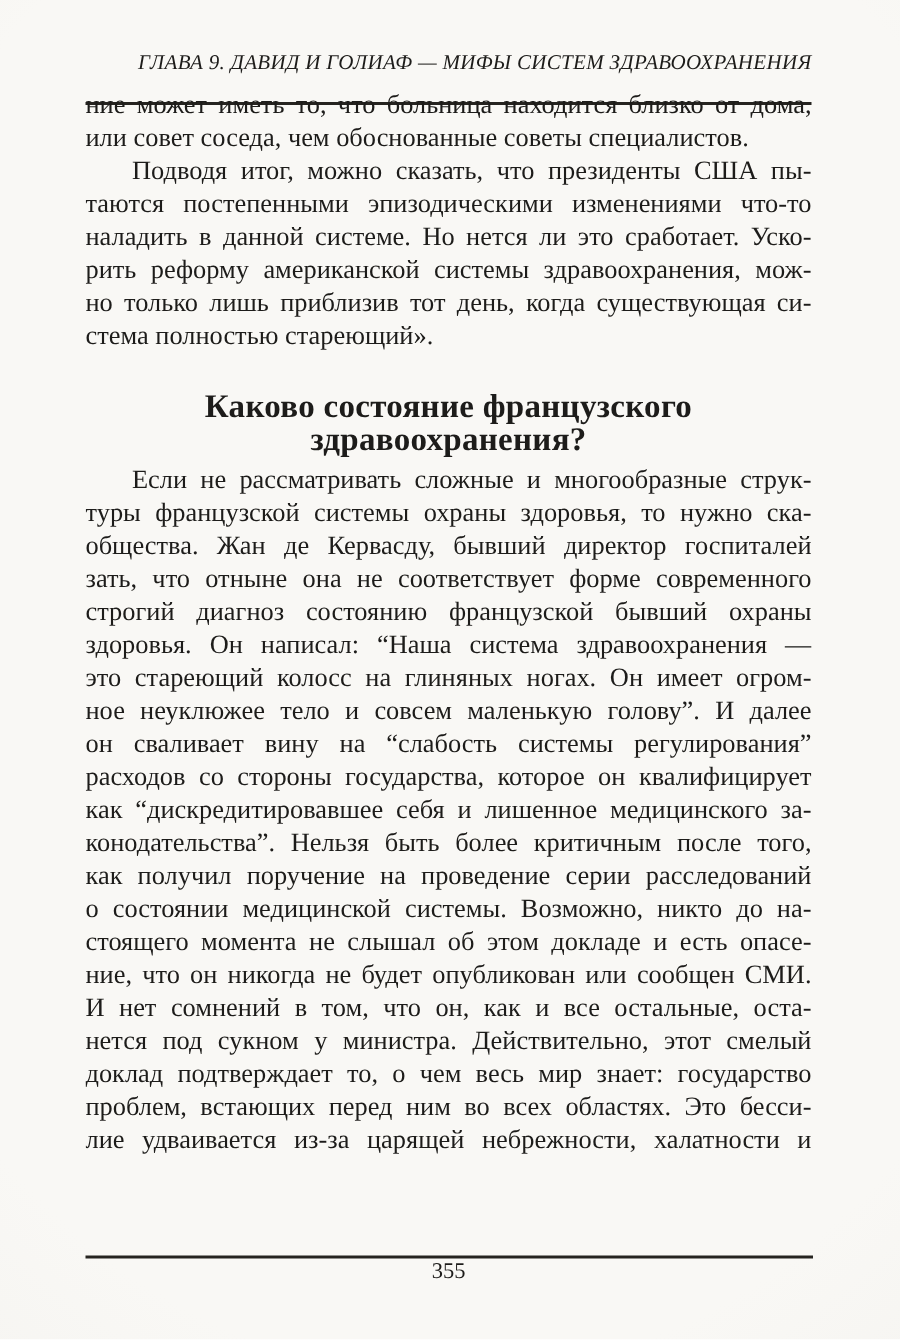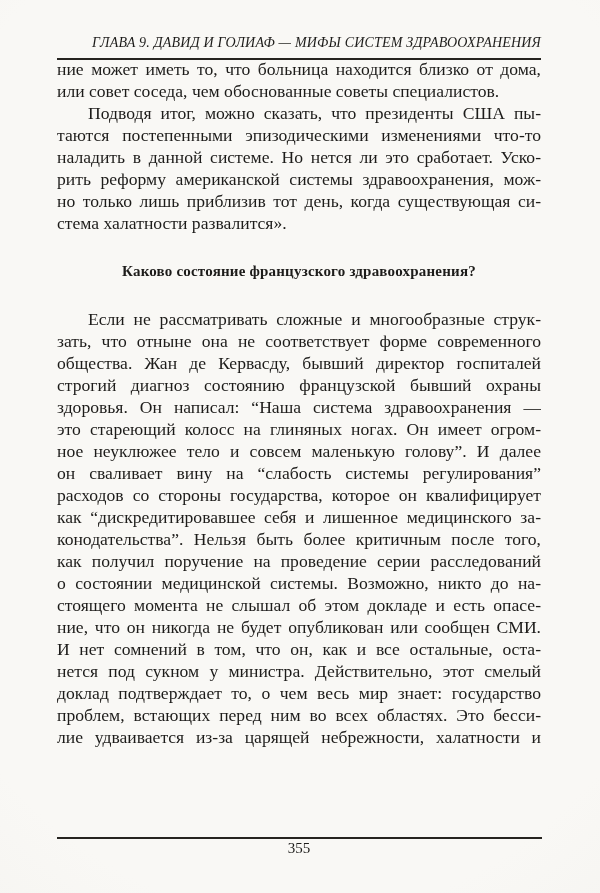--- a/index.html
+++ b/index.html
@@ -20,21 +20,21 @@
   
   .running-header {
     position: absolute;
     left: 57px;
     width: 484px;
     top: 35px;
     text-align: right;
     font-style: italic;
     font-size: 14px;
     letter-spacing: 0.2px;
-    padding-bottom: 7px;
+    padding-bottom: 17px;
     border-bottom: 2px solid #262420;
     white-space: nowrap;
   }
   
   .page-body {
     position: absolute;
     left: 57px;
     width: 484px;
     top: 58px;
     font-size: 17.6px;
@@ -49,21 +49,21 @@
     text-align-last: justify;
     white-space: normal;
   }
   .pline.indent { text-indent: 31px; }
   .pline.para-end { text-align-last: left; }
   .section-heading {
     margin: 26px 0 26px 0;
     height: 22px;
     text-align: center;
     font-weight: bold;
-    font-size: 15px;
+    font-size: 22px;
     letter-spacing: 0.2px;
   }
   
   .footer-rule {
     position: absolute;
     left: 57px;
     width: 485px;
     top: 837px;
     height: 2px;
     background: #262420;
@@ -90,27 +90,28 @@
       <div class="paragraph">
         <div class="pline">ние может иметь то, что больница находится близко от дома,</div>
         <div class="pline para-end">или совет соседа, чем обоснованные советы специалистов.</div>
       </div>
       <div class="paragraph">
         <div class="pline indent">Подводя итог, можно сказать, что президенты США пы-</div>
         <div class="pline">таются постепенными эпизодическими изменениями что-то</div>
         <div class="pline">наладить в данной системе. Но нется ли это сработает. Уско-</div>
         <div class="pline">рить реформу американской системы здравоохранения, мож-</div>
         <div class="pline">но только лишь приблизив тот день, когда существующая си-</div>
-        <div class="pline para-end">стема халатности развалится».</div>
+        <div class="pline para-end">стема полностью стареющий».</div>
       </div>
       <div class="section-heading">Каково состояние французского здравоохранения?</div>
       <div class="paragraph">
         <div class="pline indent">Если не рассматривать сложные и многообразные струк-</div>
+        <div class="pline">туры французской системы охраны здоровья, то нужно ска-</div>
+        <div class="pline">общества. Жан де Кервасду, бывший директор госпиталей</div>
         <div class="pline">зать, что отныне она не соответствует форме современного</div>
-        <div class="pline">общества. Жан де Кервасду, бывший директор госпиталей</div>
         <div class="pline">строгий диагноз состоянию французской бывший охраны</div>
         <div class="pline">здоровья. Он написал: “Наша система здравоохранения —</div>
         <div class="pline">это стареющий колосс на глиняных ногах. Он имеет огром-</div>
         <div class="pline">ное неуклюжее тело и совсем маленькую голову”. И далее</div>
         <div class="pline">он сваливает вину на “слабость системы регулирования”</div>
         <div class="pline">расходов со стороны государства, которое он квалифицирует</div>
         <div class="pline">как “дискредитировавшее себя и лишенное медицинского за-</div>
         <div class="pline">конодательства”. Нельзя быть более критичным после того,</div>
         <div class="pline">как получил поручение на проведение серии расследований</div>
         <div class="pline">о состоянии медицинской системы. Возможно, никто до на-</div>

